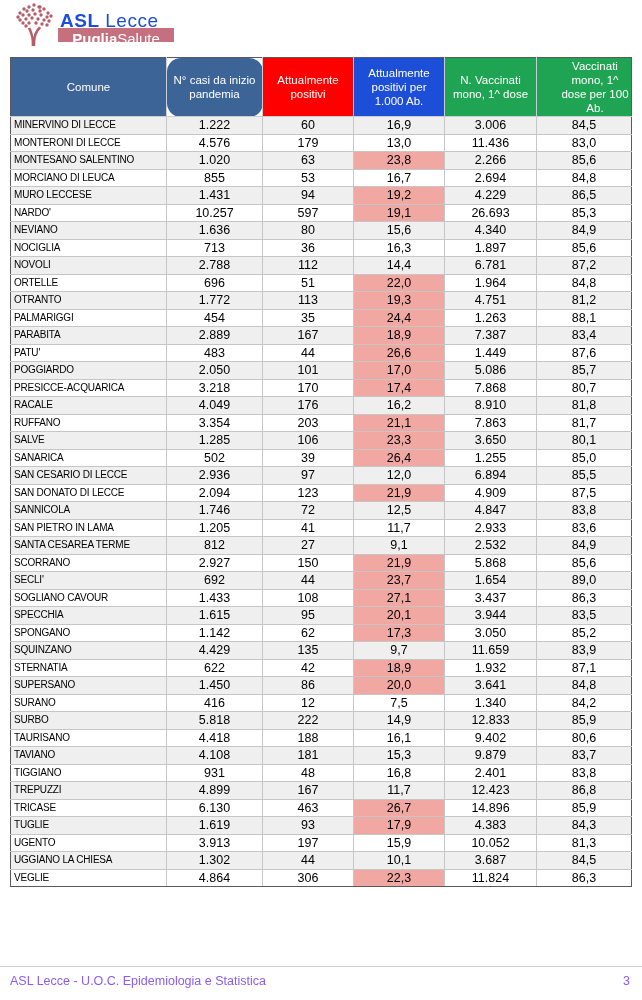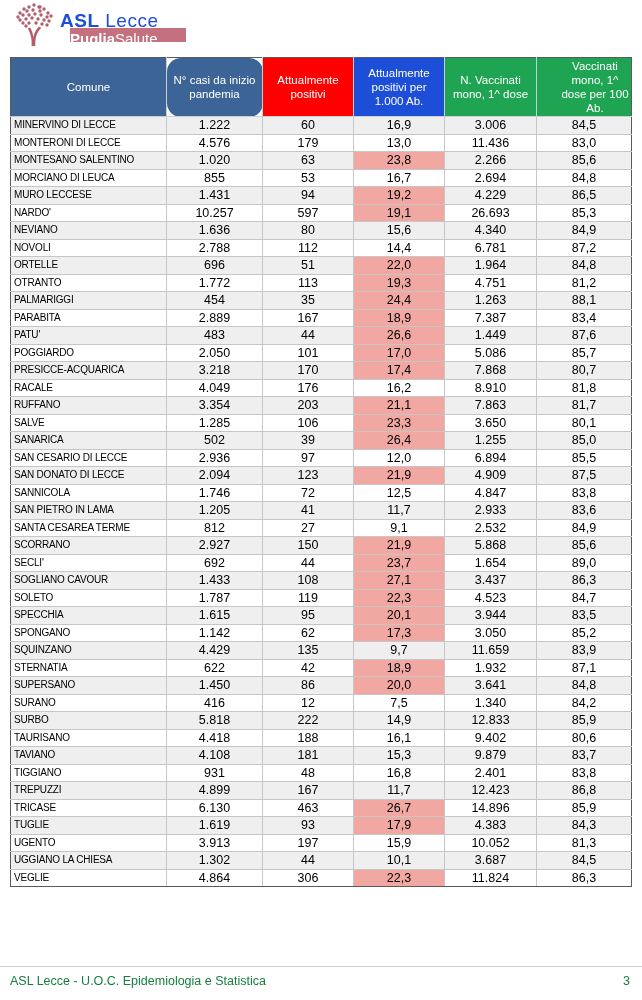--- a/index.html
+++ b/index.html
@@ -8,21 +8,21 @@
   .page { position: relative; width: 642px; height: 1000px; background: #fff; overflow: hidden; }
 
   
   .logo-block { position: absolute; top: 2px; left: 14px; }
   .logo-row { display: flex; align-items: center; }
   .tree { width: 40px; height: 44px; flex: 0 0 auto; }
   .asl-text { font-size: 19px; margin-left: 6px; margin-top: -6px; letter-spacing: 0.5px; }
   .asl-text .b { font-weight: bold; color: #1d4ed8; }
   .asl-text .r { color: #1d4ed8; }
   .banner { position: absolute; left: 44px; top: 26px; width: 116px; height: 14px;
-            color: #fff; font-size: 15px; text-align: left; line-height: 22px; margin-left: 12px; }
+            color: #fff; font-size: 15px; text-align: center; line-height: 22px; }
   .banner .b { font-weight: bold; }
 
   
   table { position: absolute; top: 57px; left: 10px; width: 621px;
           border-collapse: collapse; table-layout: fixed; }
   col.c1 { width: 156px; } col.c2 { width: 96px; } col.c3 { width: 91px; }
   col.c4 { width: 91px; }  col.c5 { width: 92px; } col.c6 { width: 95px; }
   th { height: 48px; color: #fff; font-weight: 400; font-size: 11.5px; line-height: 14px;
        text-align: center; vertical-align: middle; padding: 1px 2px;
        border: 1px solid #c9cdd4; }
@@ -34,21 +34,21 @@
   table, th:first-child, td:first-child { border-left: 1.5px solid #5a5a5a; }
   th:last-child, td:last-child { border-right: 1.5px solid #5a5a5a; }
   thead th { border-top: 1.5px solid #5a5a5a; }
   tbody tr:last-child td { border-bottom: 1.5px solid #5a5a5a; }
   tbody tr td.hl { background: #f2a8a2 !important; }
 
   
   .footer { position: absolute; top: 966px; left: 0; right: 0;
             border-top: 1px solid #cfcfcf; padding: 7px 12px 0 10px;
             display: flex; justify-content: space-between;
-            font-size: 12.5px; color: #15803d; }
+            font-size: 12.5px; color: #8b5cf6; }
 </style>
 </head>
 <body>
 
 <div class="page">
 
   <div class="logo-block">
     <div class="logo-row">
       <svg class="tree" viewBox="0 0 40 44" id="tree-svg" aria-hidden="true">
         <g id="tree-dots">
@@ -165,20 +165,28 @@
         </tr>
         <tr>
           <td class="comune">NEVIANO</td>
           <td>1.636</td>
           <td>80</td>
           <td>15,6</td>
           <td>4.340</td>
           <td>84,9</td>
         </tr>
         <tr>
+          <td class="comune">NOCIGLIA</td>
+          <td>713</td>
+          <td>36</td>
+          <td>16,3</td>
+          <td>1.897</td>
+          <td>85,6</td>
+        </tr>
+        <tr>
           <td class="comune">NOVOLI</td>
           <td>2.788</td>
           <td>112</td>
           <td>14,4</td>
           <td>6.781</td>
           <td>87,2</td>
         </tr>
         <tr>
           <td class="comune">ORTELLE</td>
           <td>696</td>
@@ -325,28 +333,20 @@
         </tr>
         <tr>
           <td class="comune">SOGLIANO CAVOUR</td>
           <td>1.433</td>
           <td>108</td>
           <td class="hl">27,1</td>
           <td>3.437</td>
           <td>86,3</td>
         </tr>
         <tr>
-          <td class="comune">SOLETO</td>
-          <td>1.787</td>
-          <td>119</td>
-          <td class="hl">22,3</td>
-          <td>4.523</td>
-          <td>84,7</td>
-        </tr>
-        <tr>
           <td class="comune">SPECCHIA</td>
           <td>1.615</td>
           <td>95</td>
           <td class="hl">20,1</td>
           <td>3.944</td>
           <td>83,5</td>
         </tr>
         <tr>
           <td class="comune">SPONGANO</td>
           <td>1.142</td>

